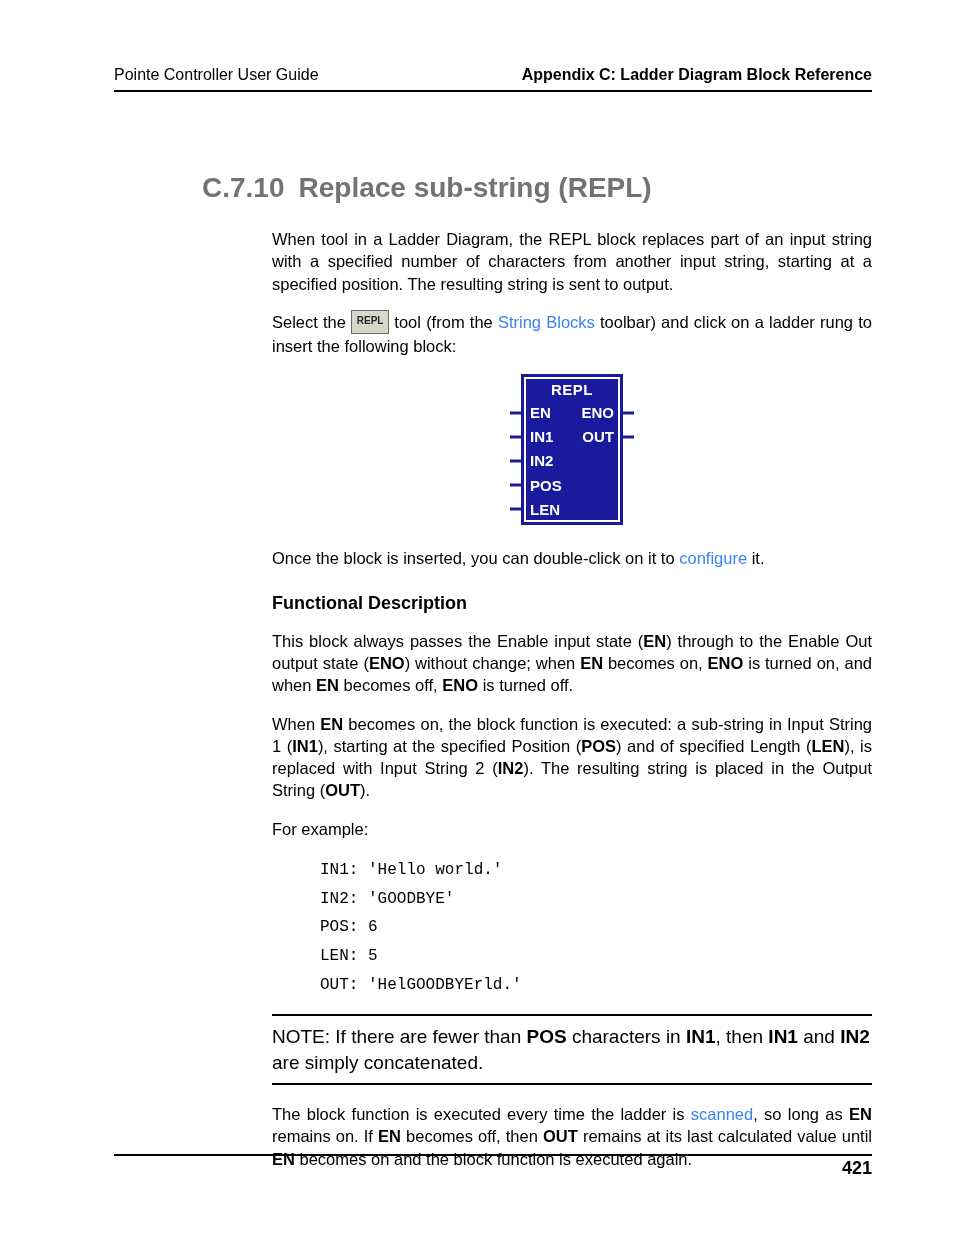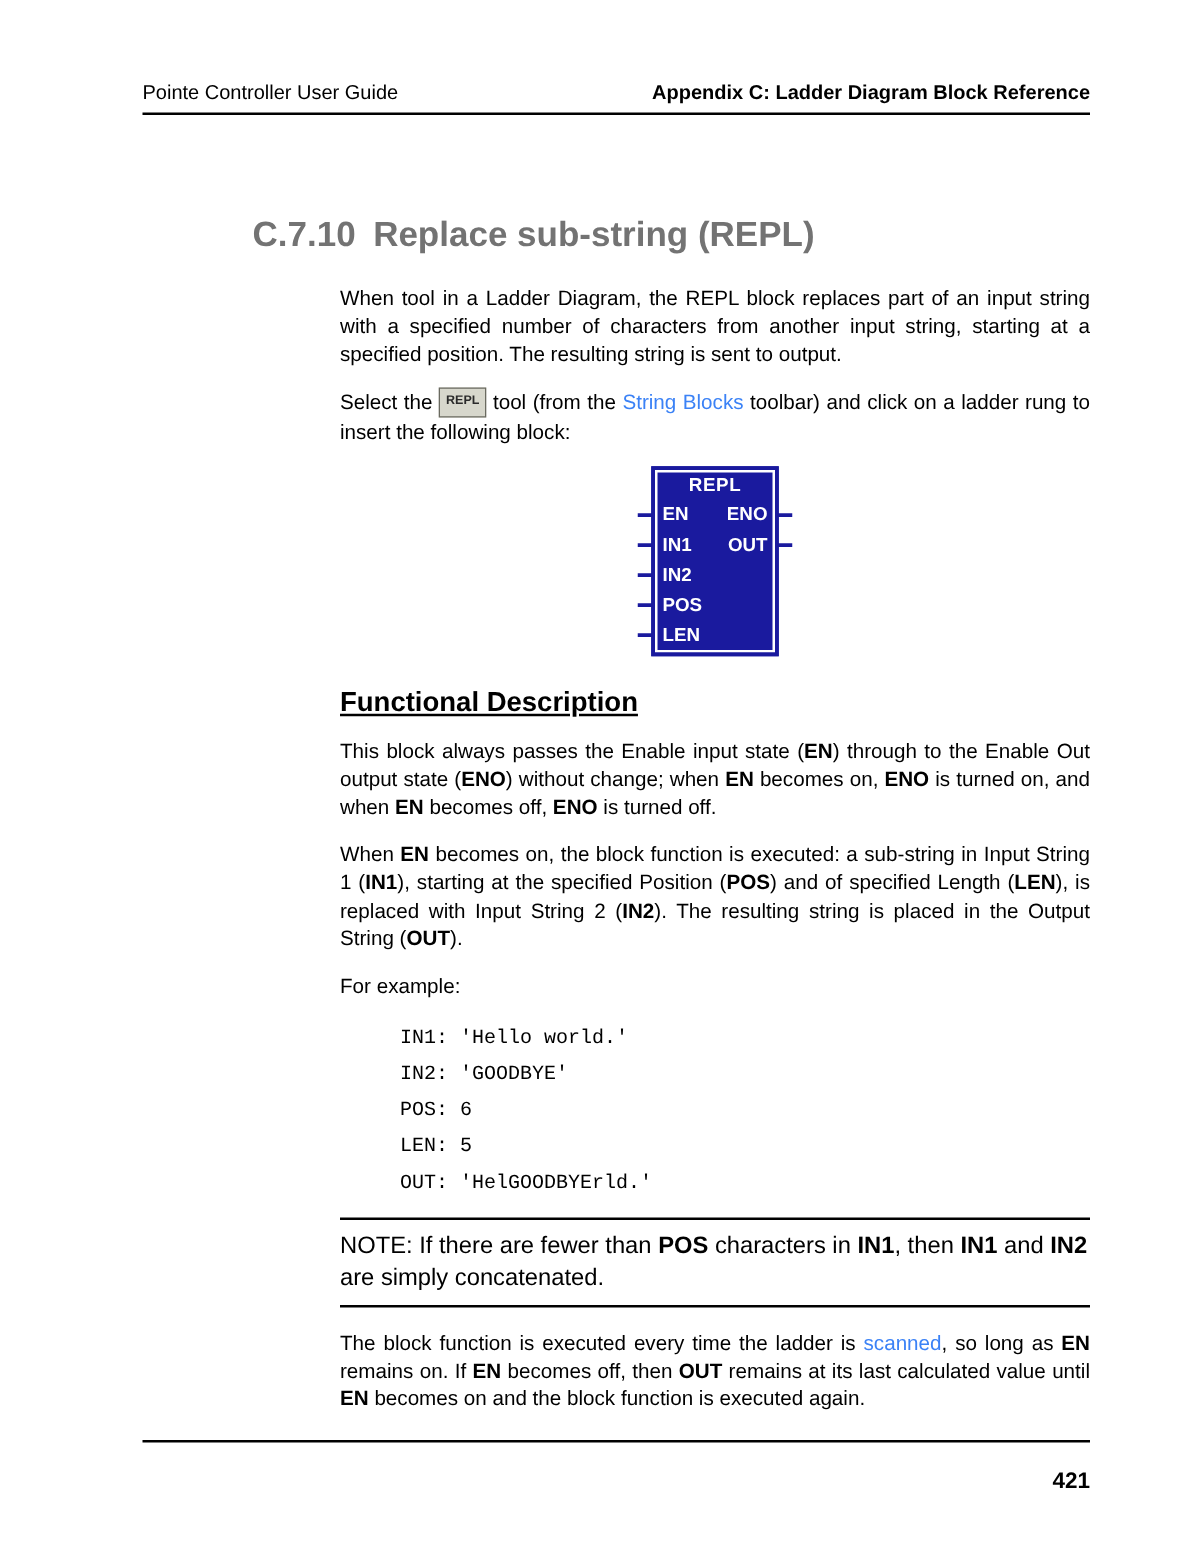--- a/index.html
+++ b/index.html
@@ -94,49 +94,48 @@
   .repl-row .l { text-align: left; }
   .repl-row .r { text-align: right; }
   .pin {
     position: absolute;
     width: 12px;
     height: 12px;
   }
   .pin .stub { stroke: #1a1a9e; stroke-width: 3; }
   .subhead {
     font-weight: 700;
-    font-size: 22px;
+    font-size: 18px;
     margin: 22px 0 14px 0;
-    text-decoration: underline;
   }
   .example-block {
     font-family: "Courier New", monospace;
     font-size: 16px;
     line-height: 1.8;
     margin: 8px 0 14px 48px;
     white-space: pre;
   }
   .note-box {
     border-top: 2px solid #000;
     border-bottom: 2px solid #000;
     padding: 8px 0;
     margin: 6px 0 18px 0;
     font-size: 19px;
     line-height: 1.35;
   }
   .page-number {
     position: absolute;
     right: 82px;
-    bottom: 40px;
+    bottom: 56px;
     font-weight: 700;
     font-size: 18px;
     border-top: 2px solid #000;
     width: 758px;
     text-align: right;
-    padding-top: 20px;
+    padding-top: 2px;
     left: 114px;
   }
 </style>
 </head>
 <body>
 
 <div class="page">
 
   <div class="running-head">
     <span class="left">Pointe Controller User Guide</span>
@@ -202,20 +201,23 @@
 
         <svg class="pin" style="right:-14px; top:30px">
             <line class="stub" x1="0" y1="6" x2="12" y2="6"></line>
           </svg>
         <svg class="pin" style="right:-14px; top:54px">
             <line class="stub" x1="0" y1="6" x2="12" y2="6"></line>
           </svg>
       </div>
     </div>
 
+    <p class="para noj">
+      <span>Once the block is inserted, you can double-click on it to </span><span class="link">configure</span><span> it.</span>
+    </p>
 
     <div class="subhead">Functional Description</div>
 
     <p class="para">
       <span>This block always passes the Enable input state (</span><span class="bold">EN</span><span>) through to the Enable Out output state (</span><span class="bold">ENO</span><span>) without change; when </span><span class="bold">EN</span><span> becomes on, </span><span class="bold">ENO</span><span> is turned on, and when </span><span class="bold">EN</span><span> becomes off, </span><span class="bold">ENO</span><span> is turned off.</span>
     </p>
 
     <p class="para">
       <span>When </span><span class="bold">EN</span><span> becomes on, the block function is executed: a sub-string in Input String 1 (</span><span class="bold">IN1</span><span>), starting at the specified Position (</span><span class="bold">POS</span><span>) and of specified Length (</span><span class="bold">LEN</span><span>), is replaced with Input String 2 (</span><span class="bold">IN2</span><span>). The resulting string is placed in the Output String (</span><span class="bold">OUT</span><span>).</span>
     </p>

